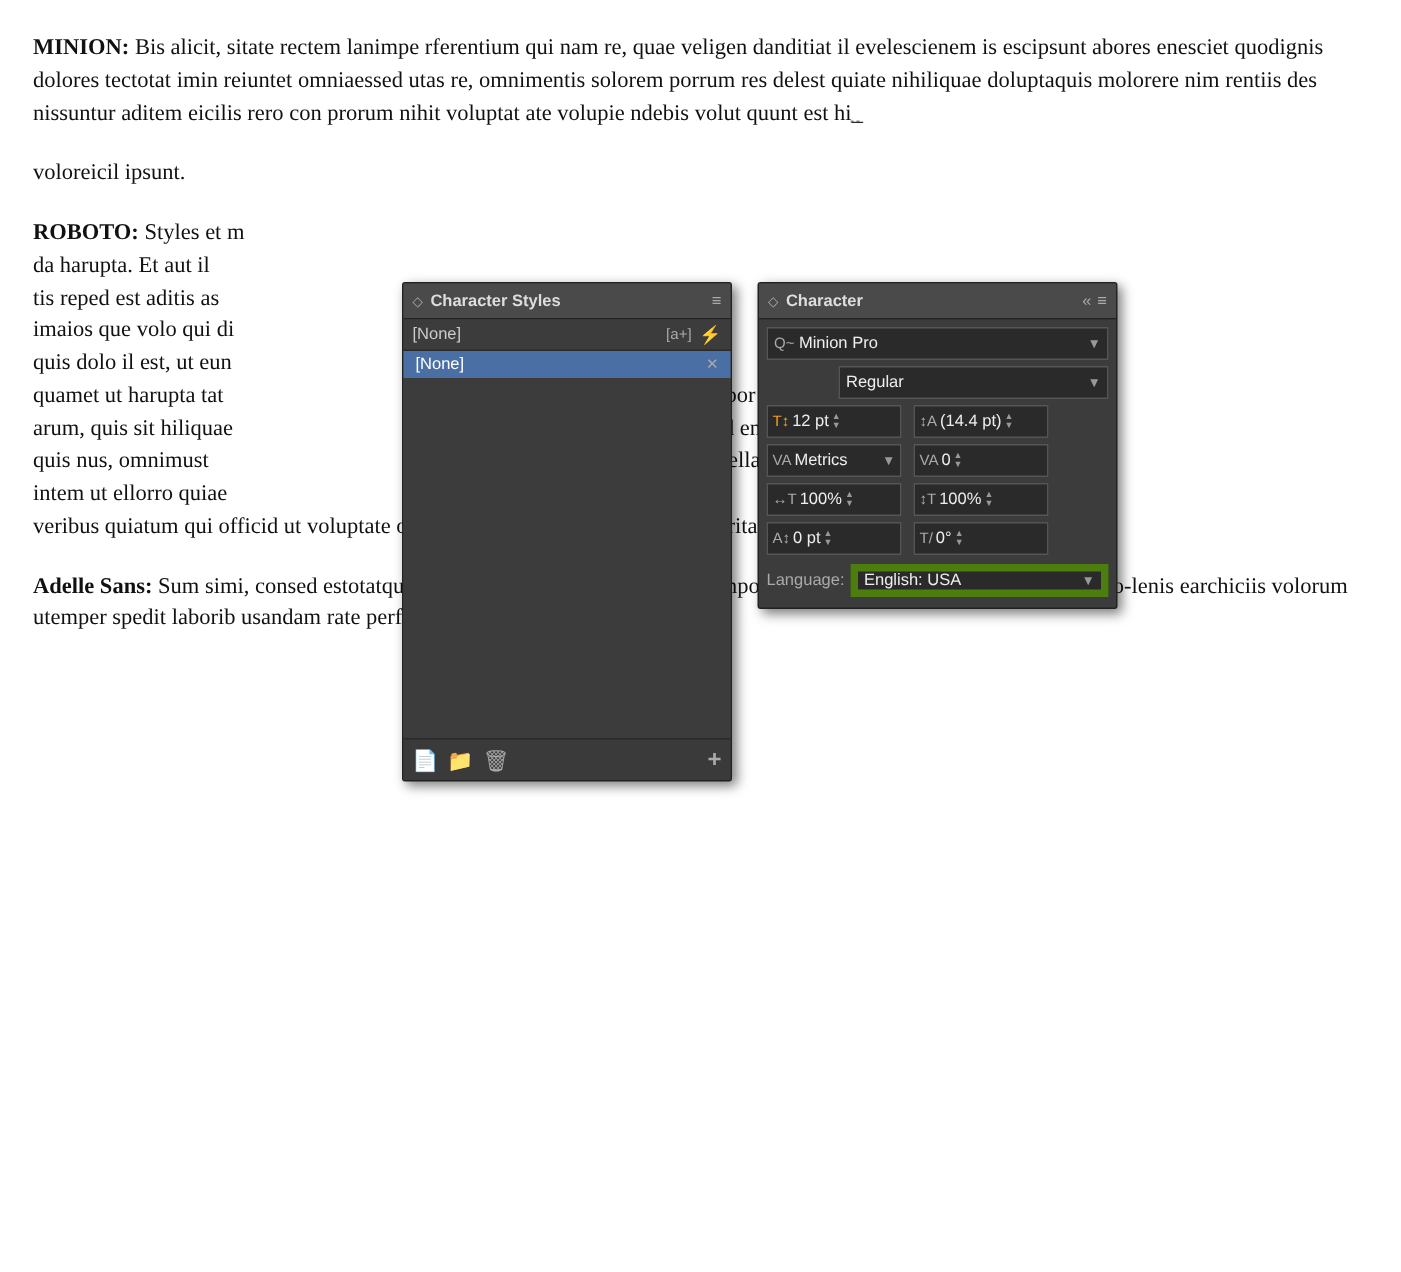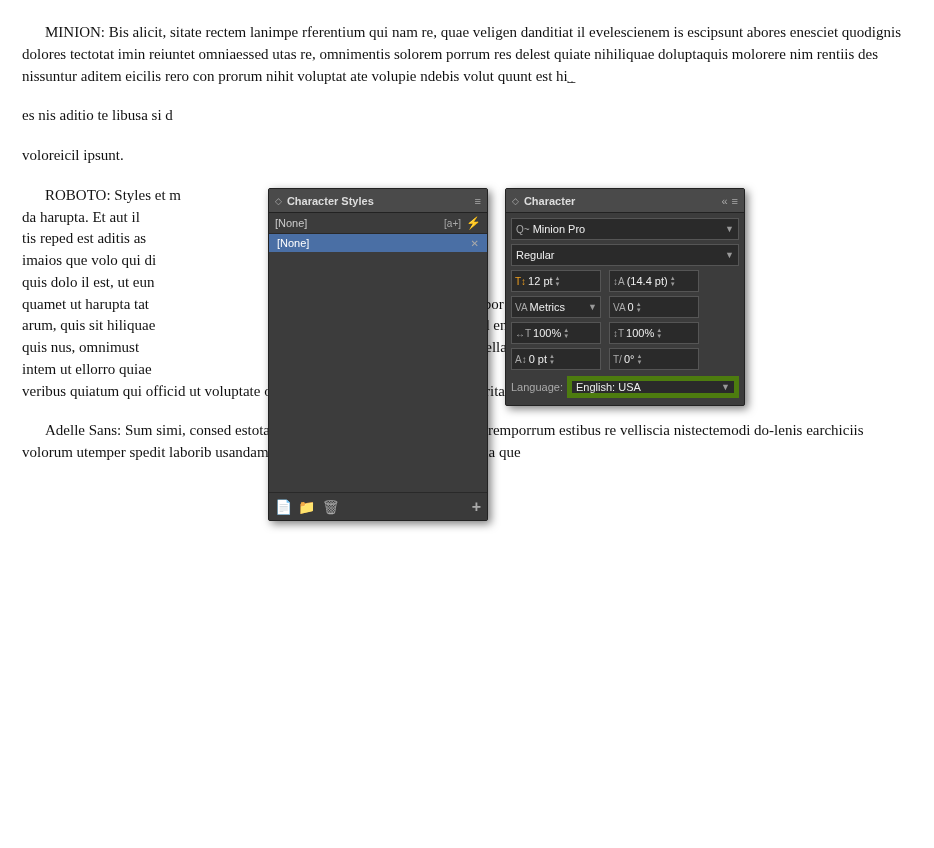--- a/index.html
+++ b/index.html
@@ -23,22 +23,21 @@
       font-size: 15px;
       line-height: 1.45;
       color: #111;
     }
 
     .document-area p {
       margin-bottom: 18px;
     }
 
     .bold-label {
-      font-weight: normal;
-      margin-left: 23px;
+      font-weight: bold;
     }
 
     
     .char-styles-panel {
       position: absolute;
       top: 188px;
       left: 268px;
       width: 220px;
       background: #3c3c3c;
       border: 1px solid #222;
@@ -274,23 +273,20 @@
       cursor: pointer;
     }
   </style>
 </head>
 <body>
 
 <div class="document-area">
   <p>
     <span class="bold-label">MINION:</span>
     <span> Bis alicit, sitate rectem lanimpe rferentium qui nam re, quae veligen danditiat il evelescienem is escipsunt abores enesciet quodignis dolores tectotat imin reiuntet omniaessed utas re, omnimentis solorem porrum res delest quiate nihiliquae doluptaquis molorere nim rentiis des nissuntur aditem eicilis rero con prorum nihit voluptat ate volupie ndebis volut quunt est hi<span style="text-decoration: underline dotted; text-decoration-color: #999">_</span></span>
-  </p>
-  <p>
-    <span>es nis aditio te libusa si d</span>
   </p>
   <p>
     <span>voloreicil ipsunt.</span>
   </p>
 
   <p>
     <span class="bold-label">ROBOTO:</span>
     <span> Styles et m</span><br>
     <span>da harupta. Et aut il</span><br>
     <span>tis reped est aditis as</span><br>
@@ -363,21 +359,21 @@
 
     <div class="char-row">
       <div class="char-font-select" style="width:100%;">
         <span style="font-size:10px;color:#aaa;margin-right:3px;">Q~</span>
         <span style="flex:1;">Minion Pro</span>
         <span class="select-arrow">▼</span>
       </div>
     </div>
 
     <div class="char-row">
-      <div class="char-style-select" style="width:100%;">
+      <div class="char-style-select" style="width:100%;margin-left:48px;">
         <span style="flex:1;">Regular</span>
         <span class="select-arrow">▼</span>
       </div>
     </div>
 
     <div class="char-row">
       <div class="spinbox" style="min-width:90px;">
         <span style="font-size:10px;color:#f0a020;margin-right:2px;">T↕</span>
         <span>12 pt</span>
         <div class="spinbox-arrows">

